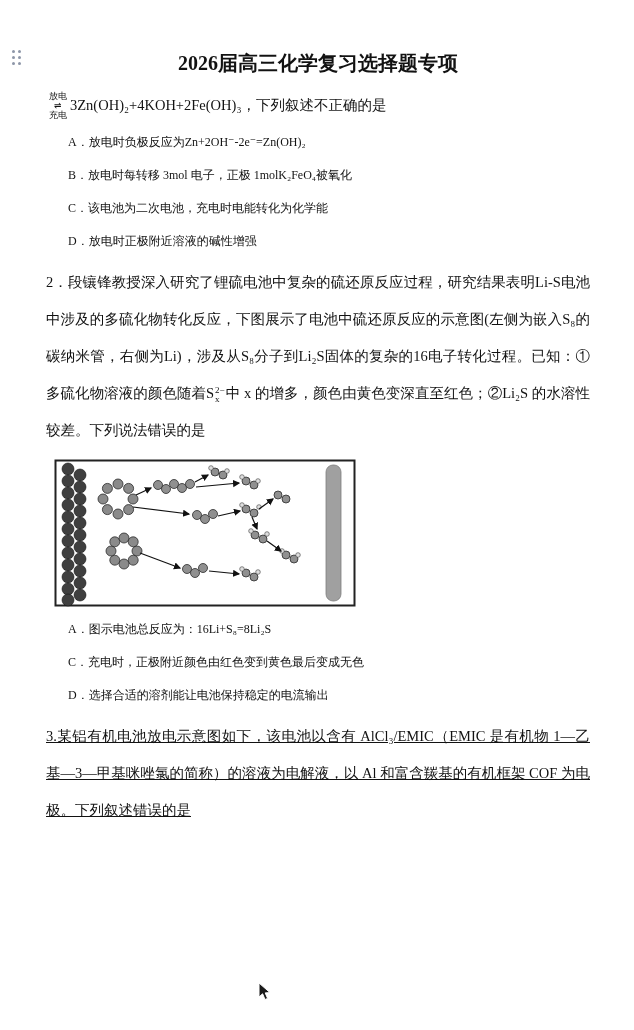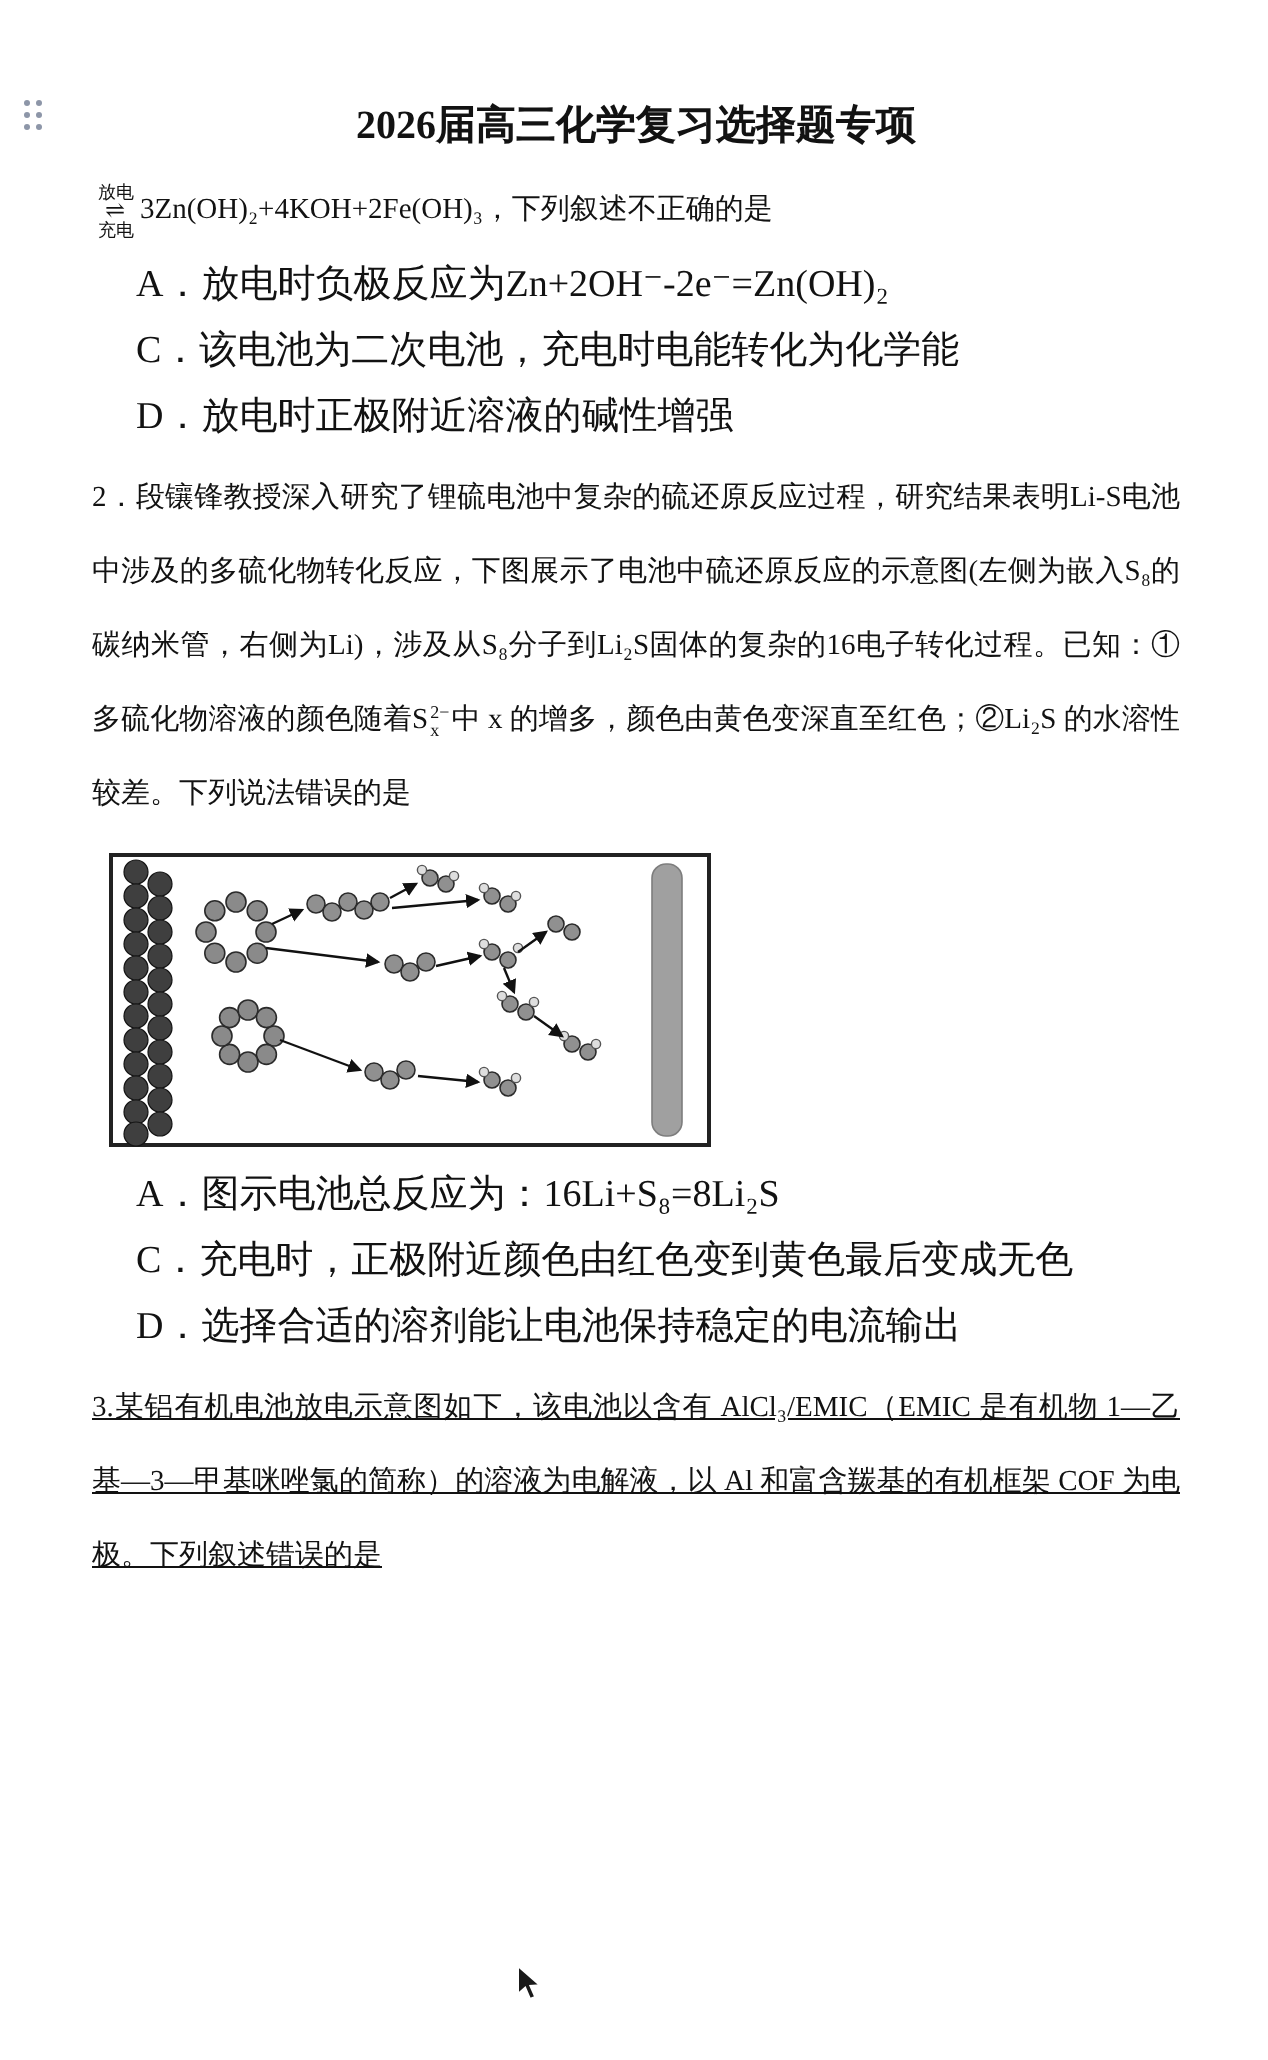--- a/index.html
+++ b/index.html
@@ -9,23 +9,23 @@
   }
   .content{padding:40px 44px 0 46px;}
   .title,.subtitle{text-align:center;font-size:20px;font-weight:700;line-height:20px;}
   .subtitle{margin-top:24px;}
   .stem{font-size:14.5px;line-height:37px;text-align:justify;margin:0;}
   #q1-stem{margin-top:12px;}
   #q2-stem{margin-top:6px;}
   #q3-stem{margin-top:6px;padding-bottom:4px;text-decoration:underline;}
   .options{margin:2px 0 0 22px;}
   #q2-options{}
-  .option{font-size:19px;line-height:33px;margin:0;text-align:justify;}
+  .option{font-size:12px;line-height:33px;margin:0;text-align:justify;}
   
-  .rxn{display:inline-block;vertical-align:middle;text-align:center;margin:0 3px;line-height:1;}
+  .rxn{display:inline-block;vertical-align:middle;text-align:center;margin:0 3px;line-height:1;font-family:Liberation Mono, monospace;}
   .rxn-top,.rxn-bottom{display:block;font-size:9px;line-height:10px;}
   .rxn-arrow{display:block;font-size:12px;line-height:9px;letter-spacing:1px;}
   
   .sx{display:inline-block;vertical-align:-4px;text-align:left;line-height:1;margin:0 1px;}
   .sx-sup,.sx-sub{display:block;font-size:9px;line-height:9px;}
   
   .figure{margin:10px 0 0 8px;width:302px;height:148px;}
   
   .drag-handle{position:absolute;left:12px;top:50px;display:grid;grid-template-columns:3px 3px;grid-auto-rows:3px;gap:3px;cursor:grab;}
   .drag-handle i{width:3px;height:3px;background:#8d96a8;border-radius:50%;}
@@ -45,20 +45,21 @@
 </div>
 
 <div class="content">
 
   <h1 class="title">2026届高三化学复习选择题专项</h1>
 
   <p class="stem" id="q1-stem"><span class="rxn"><span class="rxn-top">放电</span><span class="rxn-arrow">⇌</span><span class="rxn-bottom">充电</span></span><span>3Zn(OH)₂+4KOH+2Fe(OH)₃，下列叙述不正确的是</span></p>
 
   <div class="options">
     <p class="option">A．放电时负极反应为Zn+2OH⁻-2e⁻=Zn(OH)₂</p>
+    <p class="option">B．放电时每转移 3mol 电子，正极 1molK₂FeO₄被氧化</p>
     <p class="option">C．该电池为二次电池，充电时电能转化为化学能</p>
     <p class="option">D．放电时正极附近溶液的碱性增强</p>
   </div>
 
   <p class="stem" id="q2-stem"><span>2．段镶锋教授深入研究了锂硫电池中复杂的硫还原反应过程，研究结果表明Li-S电池中涉及的多硫化物转化反应，下图展示了电池中硫还原反应的示意图(左侧为嵌入S₈的碳纳米管，右侧为Li)，涉及从S₈分子到Li₂S固体的复杂的16电子转化过程。已知：①多硫化物溶液的颜色随着</span><span>S</span><span class="sx"><span class="sx-sup">2−</span><span class="sx-sub">x</span></span><span>中 x 的增多，颜色由黄色变深直至红色；②Li₂S 的水溶性较差。下列说法错误的是</span></p>
 
   <svg class="figure" viewBox="0 0 302 148" xmlns="http://www.w3.org/2000/svg">
     <defs>
       <marker id="ah" markerWidth="7" markerHeight="7" refX="5" refY="3" orient="auto">
         <path d="M0,0 L6,3 L0,6 Z" fill="#111"></path>

